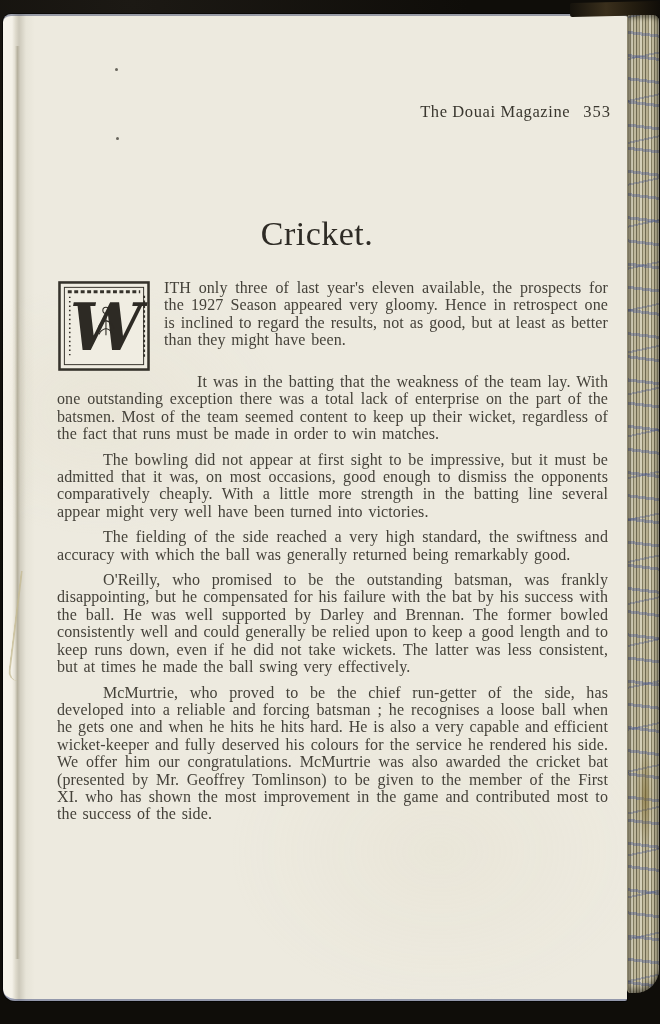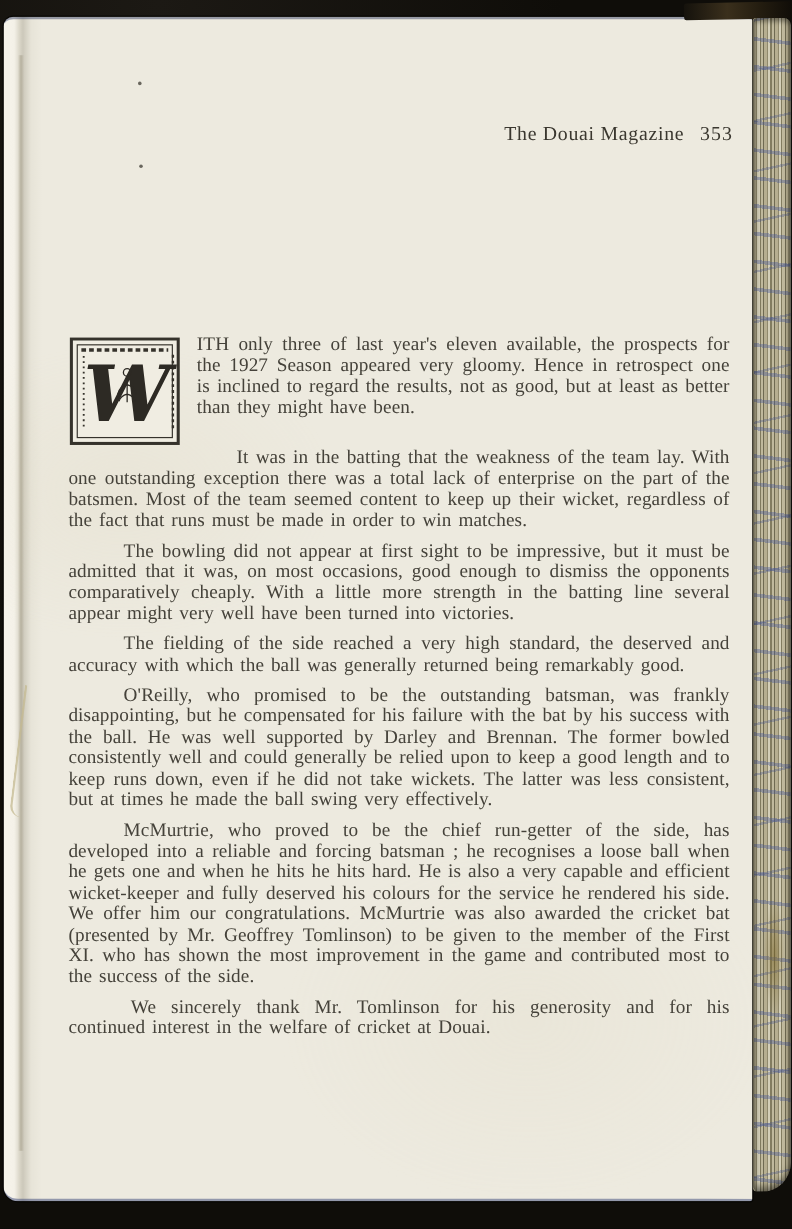--- a/index.html
+++ b/index.html
@@ -83,20 +83,21 @@
     <div class="thread"></div>
     <div class="speck" style="left:112px;top:52px;"></div>
     <div class="speck" style="left:113px;top:121px;"></div>
 
     <div class="content">
 
       <div class="runhead">
         <span class="mag">The Douai Magazine</span><span class="num">353</span>
       </div>
 
+      <h1 class="article-title">Cricket.</h1>
 
       <div class="article-body">
 
         <p class="lead">
           <span class="dropcap">
             <svg viewBox="0 0 94 92" width="94" height="90" xmlns="http://www.w3.org/2000/svg">
               <rect x="1.5" y="1.5" width="91" height="89" fill="#f0ede2" stroke="#35322b" stroke-width="2.6"></rect>
               <rect x="6.5" y="6.5" width="81" height="79" fill="none" stroke="#35322b" stroke-width="1"></rect>
               <path d="M10 11 h74" stroke="#35322b" stroke-width="3" stroke-dasharray="4 2.6" fill="none"></path>
               <path d="M88 15 v64" stroke="#35322b" stroke-width="2" stroke-dasharray="2.5 2.5" fill="none"></path>
@@ -105,24 +106,23 @@
               <g stroke="#2d2a24" fill="none" stroke-width="1.1">
                 <circle cx="49" cy="30" r="3.2"></circle>
                 <path d="M49 33.5 v22 M49 40.5 c-5 1 -7 4 -8 8 M49 40.5 c5 1 7 4 8 8 M49 48.5 c-4 1 -6 3 -7 6 M49 48.5 c4 1 6 3 7 6"></path>
               </g>
             </svg>
           </span><span>ITH only three of last year's eleven available, the prospects for the 1927 Season appeared very gloomy. Hence in retrospect one is inclined to regard the results, not as good, but at least as better than they might have been.</span>
         </p>
 
         <p class="deep">It was in the batting that the weakness of the team lay.  With one outstanding exception there was a total lack of enterprise on the part of the batsmen.  Most of the team seemed content to keep up their wicket, regardless of the fact that runs must be made in order to win matches.</p>
         <p class="ind">The bowling did not appear at first sight to be impressive, but it must be admitted that it was, on most occasions, good enough to dismiss the opponents comparatively cheaply.  With a little more strength in the batting line several appear might very well have been turned into victories.</p>
-        <p class="ind">The fielding of the side reached a very high standard, the deserved and accuracy with which the ball was generally returned being remarkably good.</p>
+        <p class="ind">The fielding of the side reached a very high standard, the swiftness and accuracy with which the ball was generally returned being remarkably good.</p>
         <p class="ind">O'Reilly, who promised to be the outstanding batsman, was frankly disappointing, but he compensated for his failure with the bat by his success with the ball.  He was well supported by Darley and Brennan.  The former bowled consistently well and could generally be relied upon to keep a good length and to keep runs down, even if he did not take wickets.  The latter was less consistent, but at times he made the ball swing very effectively.</p>
         <p class="ind">McMurtrie, who proved to be the chief run-getter of the side, has developed into a reliable and forcing batsman ; he recognises a loose ball when he gets one and when he hits he hits hard.  He is also a very capable and efficient wicket-keeper and fully deserved his colours for the service he rendered his side.  We offer him our congratulations.  McMurtrie was also awarded the cricket bat (presented by Mr. Geoffrey Tomlinson) to be given to the member of the First XI. who has shown the most improvement in the game and contributed most to the success of the side.</p>
-        <p class="last">We sincerely thank Mr. Tomlinson for his generosity and for his continued interest in the welfare of cricket at Douai.</p>
 
       </div>
     </div>
   </div>
 
   <div class="cover-sliver"></div>
   <div class="fore-edge"></div>
 
 </div>
 

